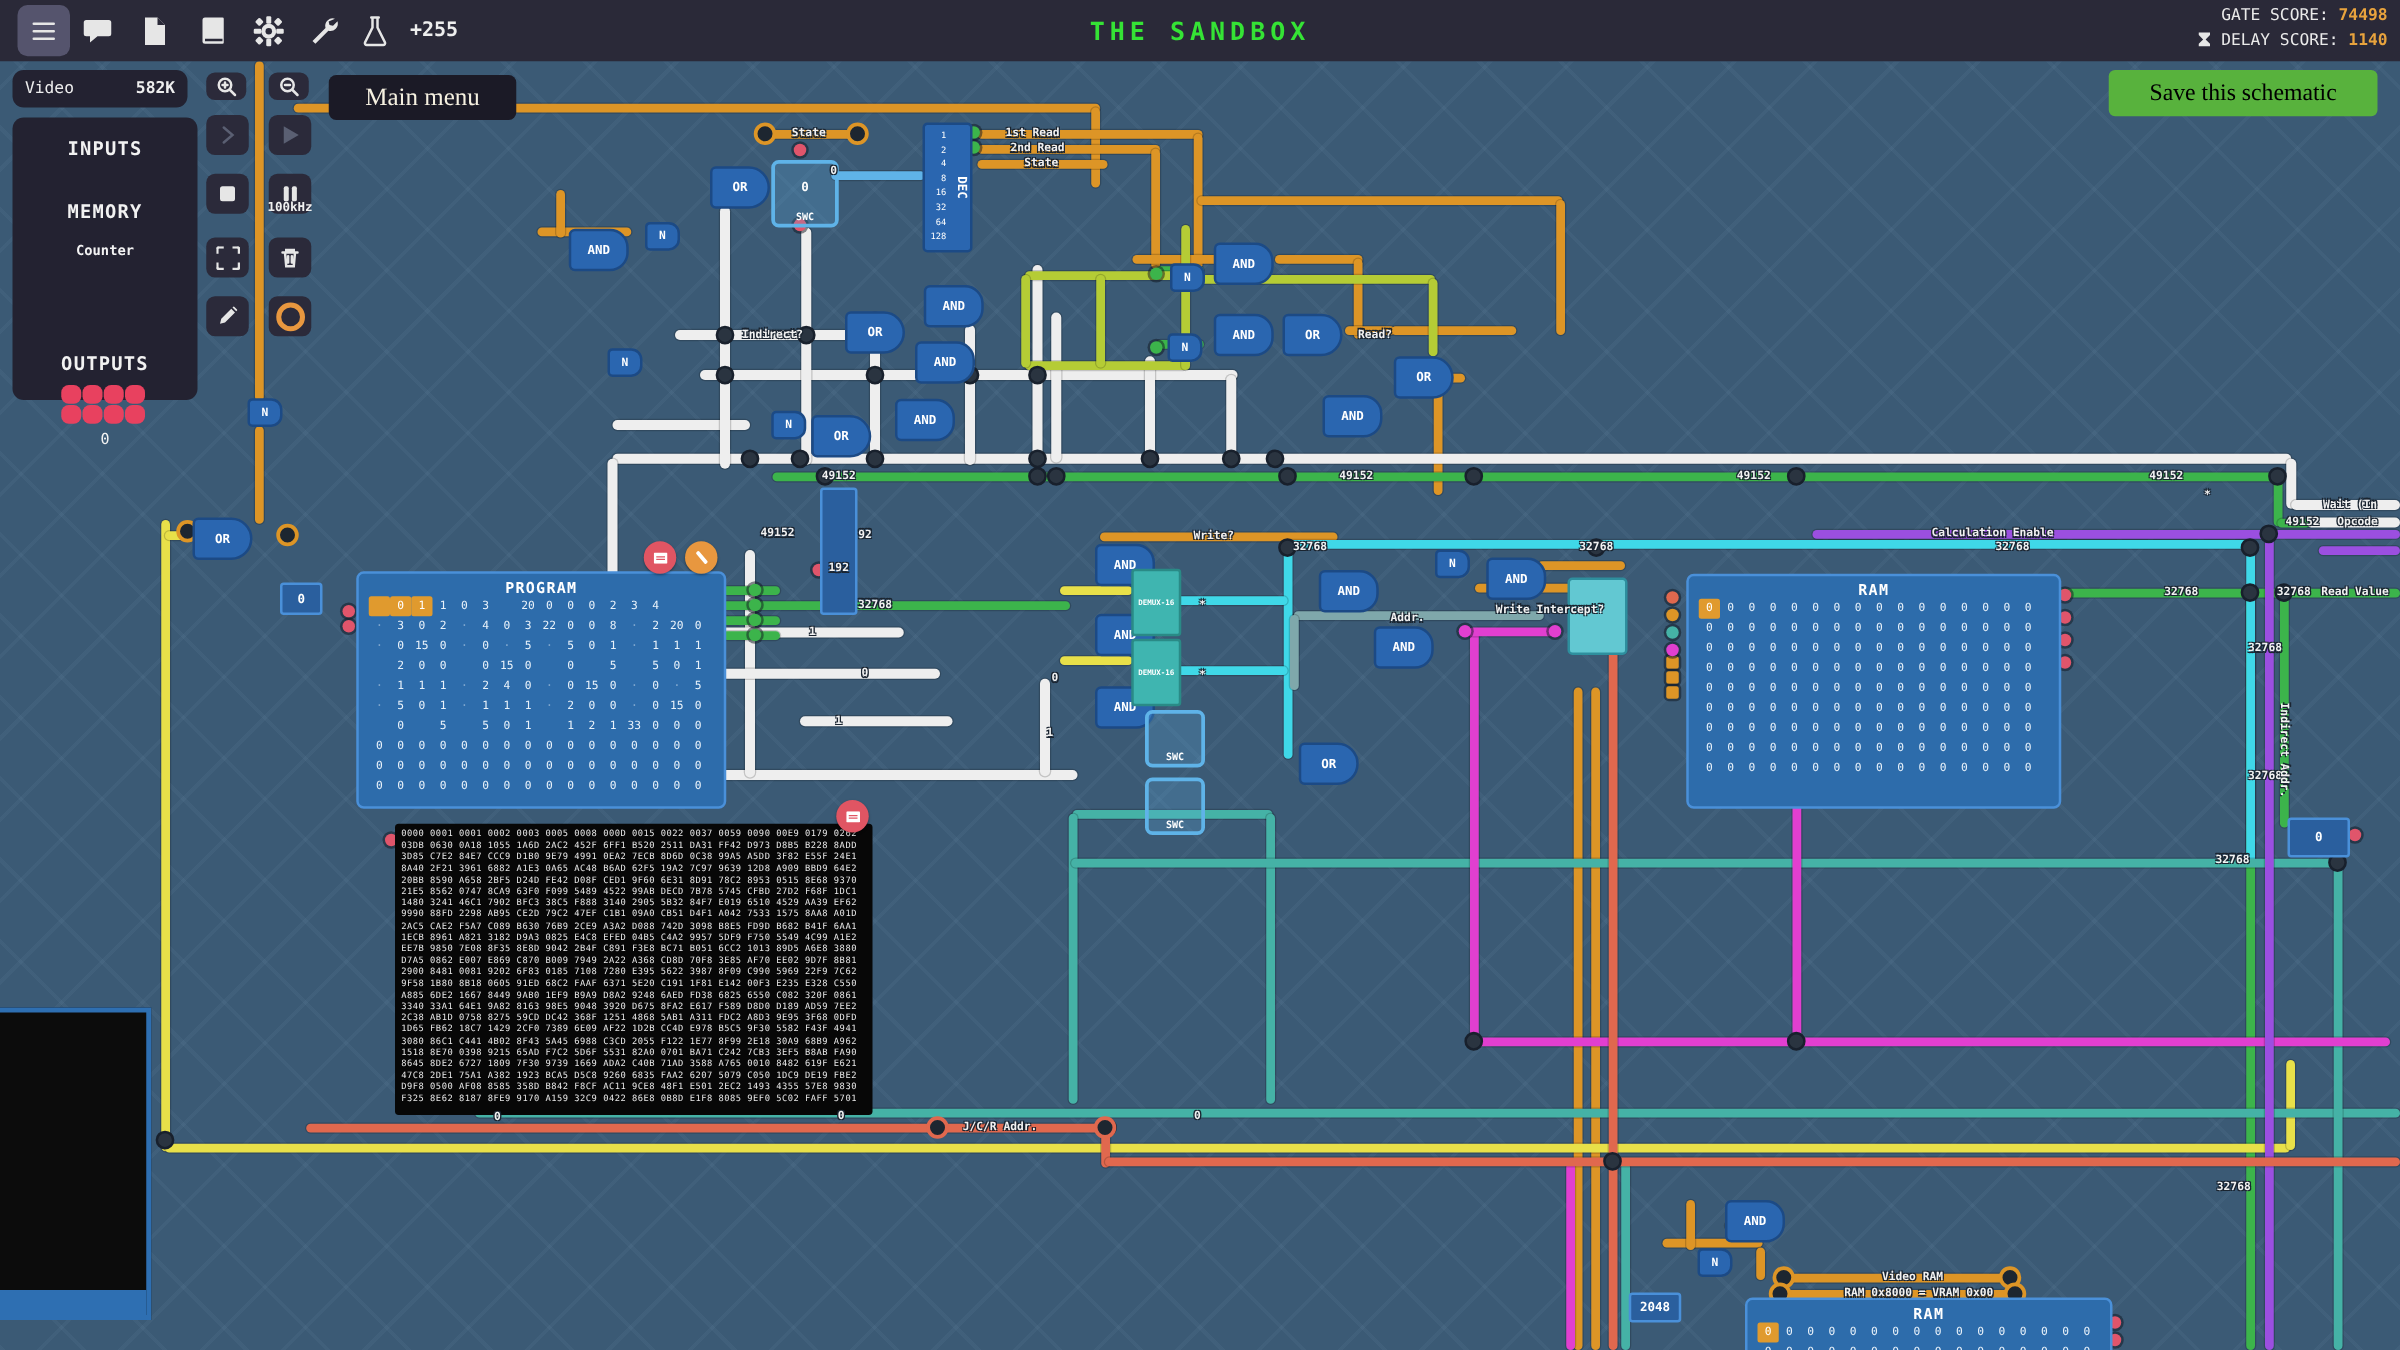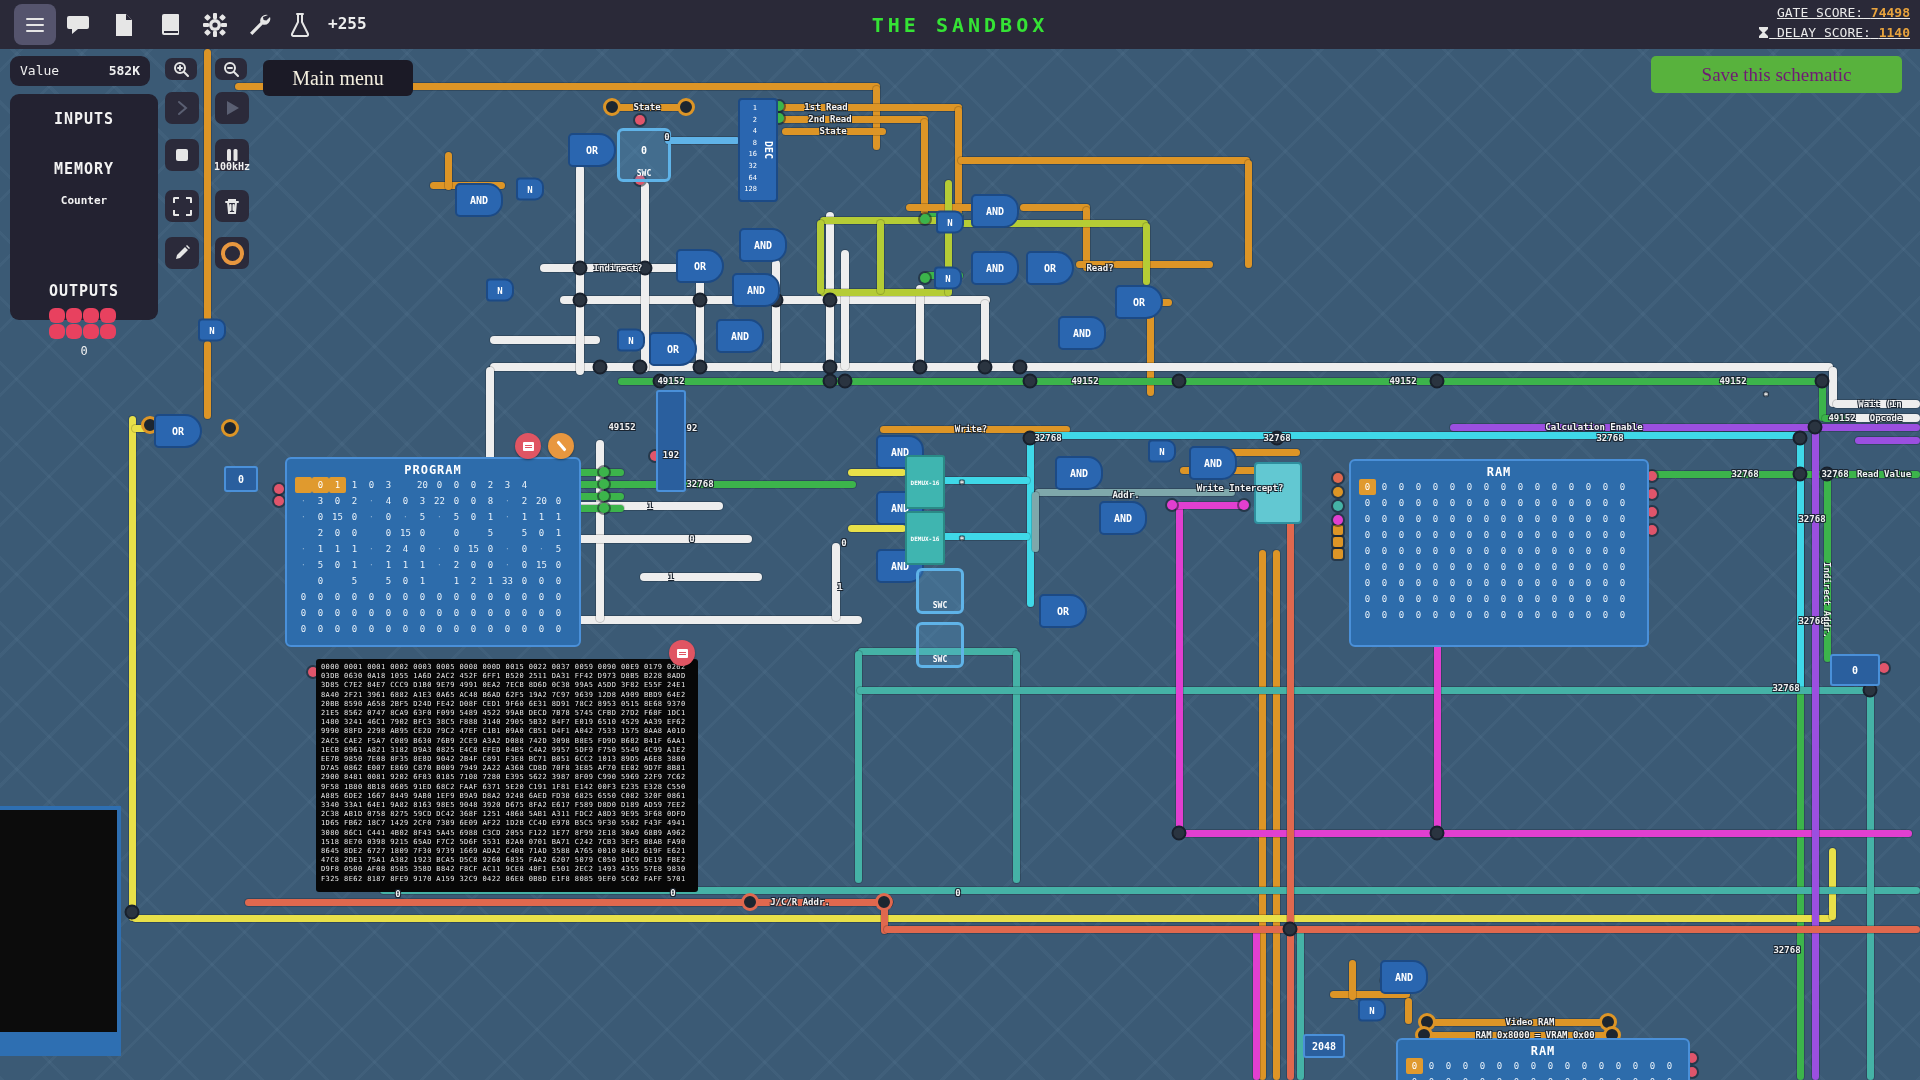--- a/index.html
+++ b/index.html
@@ -52,38 +52,38 @@
   .wint{position:absolute;background:#62c8d2;border:2px solid #2e8f9e;border-radius:4px;z-index:5;}
   #screen{position:absolute;left:-22px;top:757px;width:135px;height:242px;background:#0c0c0c;border:4px solid #2e6fb2;z-index:5;}
   #screen .strip{position:absolute;left:0;right:0;bottom:0;height:20px;background:#2e6fb2;}
   
   #topbar{position:absolute;left:0;top:0;width:1920px;height:49px;background:#2a2938;z-index:20;}
   .tb-ico{position:absolute;top:50%;transform:translate(-50%,-50%);width:34px;height:34px;display:flex;align-items:center;justify-content:center;}
   #hampill{position:absolute;left:14px;top:4px;width:42px;height:41px;background:#55546d;border-radius:8px;z-index:0;}
   #plus255{position:absolute;left:328px;top:14px;font:bold 16px "DejaVu Sans Mono",monospace;color:#eee;}
   #title{position:absolute;left:50%;top:13px;transform:translateX(-50%);font:bold 20px "DejaVu Sans Mono",monospace;
          color:#35e335;letter-spacing:4px;}
-  .score{position:absolute;right:10px;font:13px "DejaVu Sans Mono",monospace;color:#eaeaea;white-space:nowrap;text-decoration:underline;}
+  .score{position:absolute;right:10px;font:13px "DejaVu Sans Mono",monospace;color:#eaeaea;white-space:nowrap;}
   .score b{color:#e8a33d;font-weight:bold;}
   
   .uipanel{position:absolute;background:#232231;border-radius:9px;z-index:25;}
   #tickpill{left:10px;top:56px;width:140px;height:30px;}
   #tickpill span{position:absolute;top:7px;font:13px "DejaVu Sans Mono",monospace;color:#eee;}
   #sidepanel{left:10px;top:94px;width:148px;height:226px;}
   .sidehdr{position:absolute;left:0;width:100%;text-align:center;font:bold 15px "DejaVu Sans Mono",monospace;color:#f2f2f2;letter-spacing:1px;}
   #counterlbl{position:absolute;left:0;width:100%;text-align:center;font:bold 11px "DejaVu Sans Mono",monospace;color:#f2f2f2;}
   #cdots{position:absolute;left:50%;transform:translateX(-50%);top:214px;width:70px;display:flex;flex-wrap:wrap;gap:1px 1px;}
   #cdots i{width:16px;height:15px;background:#e8415f;border-radius:6px;}
   #counterval{position:absolute;left:0;width:100%;text-align:center;top:250px;font:12px "DejaVu Sans Mono",monospace;color:#f2f2f2;}
   .tbtn{position:absolute;background:#2b2a3a;border-radius:7px;z-index:25;display:flex;align-items:center;justify-content:center;}
   .khz{position:absolute;z-index:26;font:bold 10px "DejaVu Sans Mono",monospace;color:#f0f0f0;text-align:center;}
   #tooltip{position:absolute;left:263px;top:60px;width:150px;height:36px;background:#1b1a26;border-radius:6px;z-index:30;
            display:flex;align-items:center;justify-content:center;font:20px "Liberation Serif",serif;color:#f5f0e0;}
-  #savebtn{position:absolute;right:18px;top:56px;width:251px;height:37px;background:#58b23d;border-radius:5px;z-index:25;
-           display:flex;align-items:center;justify-content:center;font:19px "Liberation Serif",serif;color:#701a75;}
+  #savebtn{position:absolute;right:18px;top:56px;width:215px;height:37px;background:#58b23d;border-radius:5px;z-index:25;
+           display:flex;align-items:center;justify-content:center;font:19px "Liberation Serif",serif;color:#000000;}
   .icon-shape{stroke:#e6e6e6;stroke-width:2;fill:none;stroke-linecap:round;}
   .icon-fill{fill:#e6e6e6;stroke:none;}
   .dimmed .icon-shape{stroke:#5a5f72;}
   .dimmed .icon-fill{fill:#5a5f72;}
 </style>
 </head>
 <body>
 
 <div id="canvas">
   <div id="zig"></div>
@@ -856,21 +856,21 @@
   </div>
   <div class="score" style="top:25px">
     <svg width="11" height="13" style="vertical-align:-2px">
         <path class="icon-fill" d="M1 1h9v2L6.5 6.5 10 10v2H1v-2l3.5-3.5L1 3z"></path>
       </svg>
     <span>DELAY SCORE:</span>&nbsp;<b>1140</b>
   </div>
 </div>
 
 <div class="uipanel" id="tickpill">
-  <span style="left:10px">Value</span>
+  <span style="left:10px">Video</span>
   <span style="right:10px;font-weight:bold">582K</span>
 </div>
 
 <div class="uipanel" id="sidepanel">
   <div class="sidehdr" style="top:16px">INPUTS</div>
   <div class="sidehdr" style="top:66px">MEMORY</div>
   <div id="counterlbl" style="top:100px">Counter</div>
   <div id="cdots">
       <i></i>
       <i></i>

